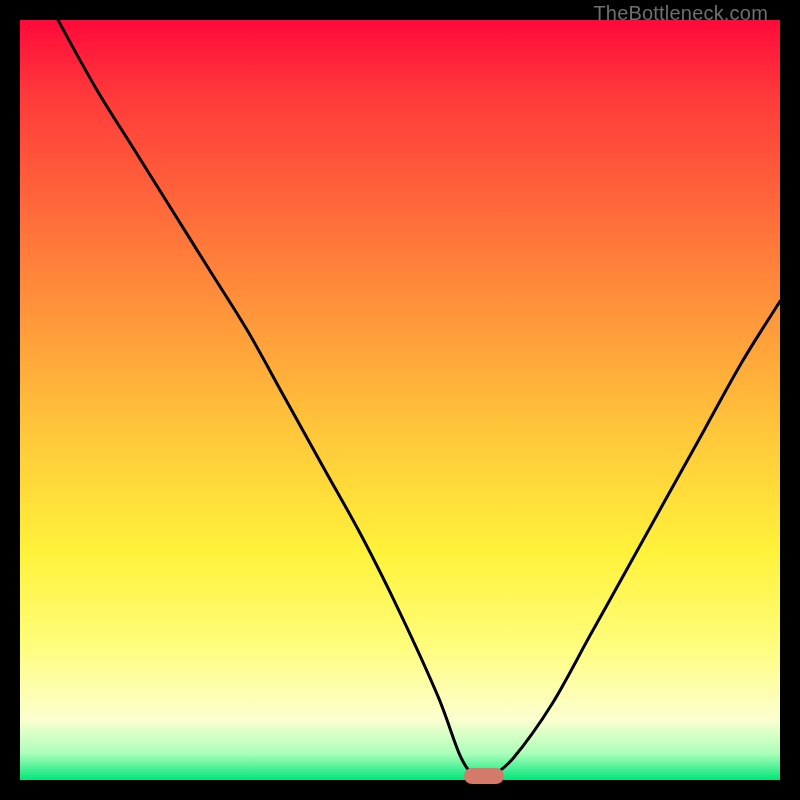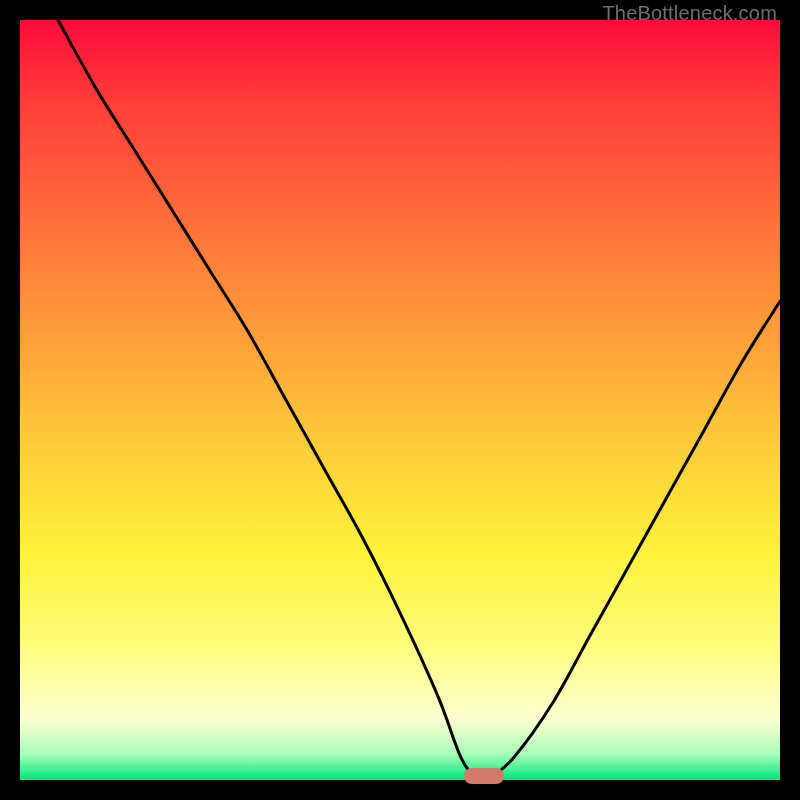--- a/index.html
+++ b/index.html
@@ -34,21 +34,21 @@
       #fff23a 70%,
       #fffd7a 82%,
       #fcffd0 92%,
       #aaffba 96.5%,
       #00e67a 100%
     );
   }
   .watermark {
     position: absolute;
     top: 2px;
-    right: 23px;
+    right: 32px;
     color: #6f6f6f;
     font-size: 20px;
     font-weight: 500;
     letter-spacing: 0.2px;
   }
   svg.curve {
     position: absolute;
     left: 0;
     top: 0;
     width: 760px;

